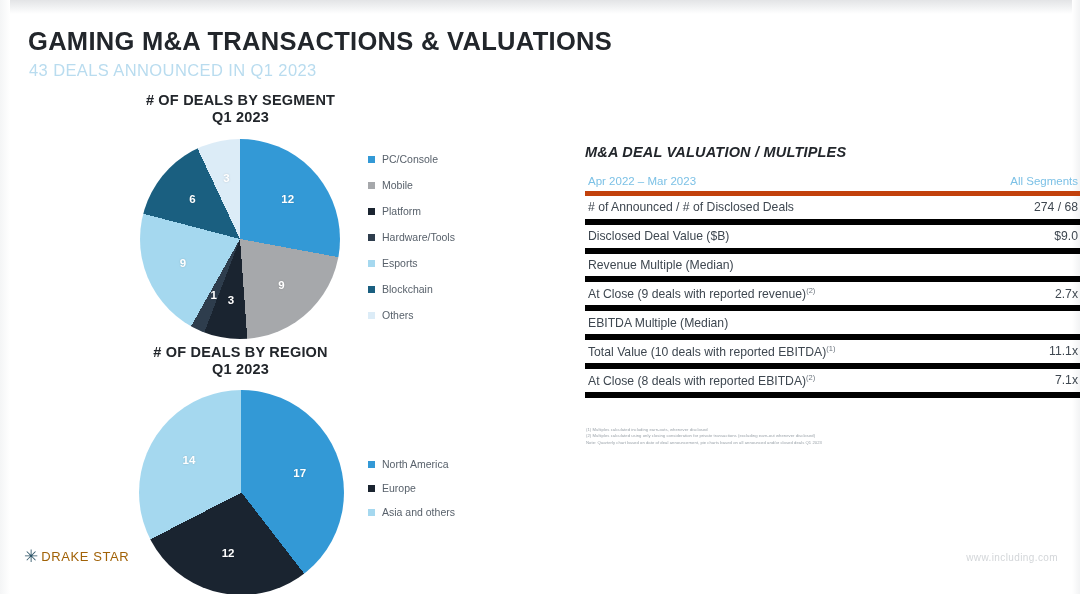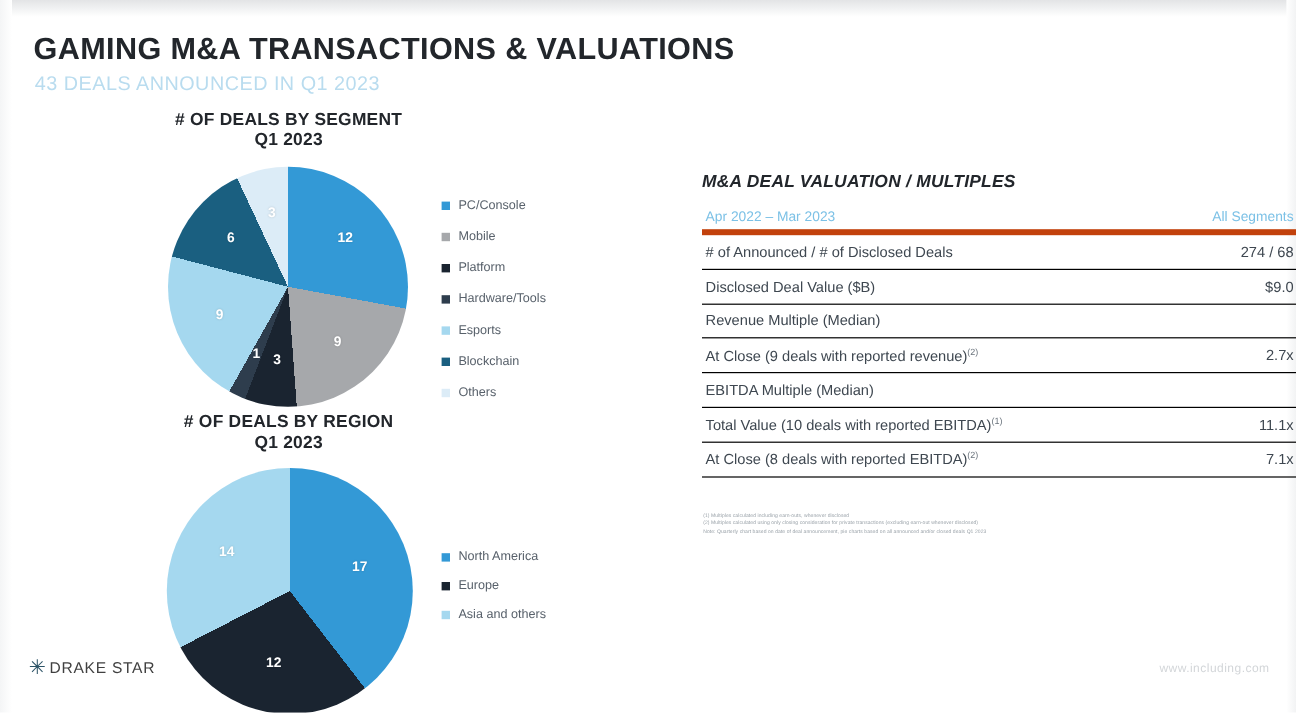--- a/index.html
+++ b/index.html
@@ -116,21 +116,21 @@
   .tbl {
     position: absolute;
     left: 585px; top: 170px;
     width: 495px;
   }
   .tbl-row {
     display: flex;
     align-items: center;
     justify-content: space-between;
     height: 28.8px;
-    border-bottom: 1px solid #000000;
+    border-bottom: 6px solid #000000;
     padding: 0 2px 0 3px;
     box-sizing: border-box;
   }
   .tbl-row.header {
     border-bottom: 5px solid #c2410c;
     height: 26px;
   }
   .tbl-row.header .cell-label,
   .tbl-row.header .cell-value {
     color: #7cc1e6;
@@ -178,21 +178,21 @@
   .logo-mark {
     font-size: 17px;
     line-height: 17px;
     color: #2c5366;
     margin-right: 3px;
   }
   .logo-text {
     font-size: 13px;
     font-weight: 500;
     letter-spacing: 0.6px;
-    color: #404040;
+    color: #a16207;
   }
   .site-url {
     position: absolute;
     right: 22px; top: 552px;
     font-size: 10px;
     color: #d3d6d9;
     letter-spacing: 0.4px;
   }
 </style>
 </head>
@@ -215,21 +215,21 @@
   <div id="pie-segment-labels">
       <div class="slice-label" style="left: 287.656px; top: 199.34px;">12</div>
       <div class="slice-label" style="left: 281.374px; top: 285.176px;">9</div>
       <div class="slice-label" style="left: 230.973px; top: 300.339px;">3</div>
       <div class="slice-label" style="left: 213.684px; top: 295.138px;">1</div>
       <div class="slice-label" style="left: 182.939px; top: 263.248px;">9</div>
       <div class="slice-label" style="left: 192.344px; top: 199.34px;">6</div>
       <div class="slice-label" style="left: 226.519px; top: 178.483px;">3</div>
     </div>
 
-  <div class="legend" id="legend-segment" style="left:368px; top:158px;">
+  <div class="legend" id="legend-segment" style="left:368px; top:146px;">
       <div class="legend-row">
         <span class="legend-swatch" style="background: rgb(51, 153, 214);"></span>
         <span class="legend-label">PC/Console</span>
       </div>
       <div class="legend-row">
         <span class="legend-swatch" style="background: rgb(166, 168, 171);"></span>
         <span class="legend-label">Mobile</span>
       </div>
       <div class="legend-row">
         <span class="legend-swatch" style="background: rgb(26, 36, 48);"></span>

